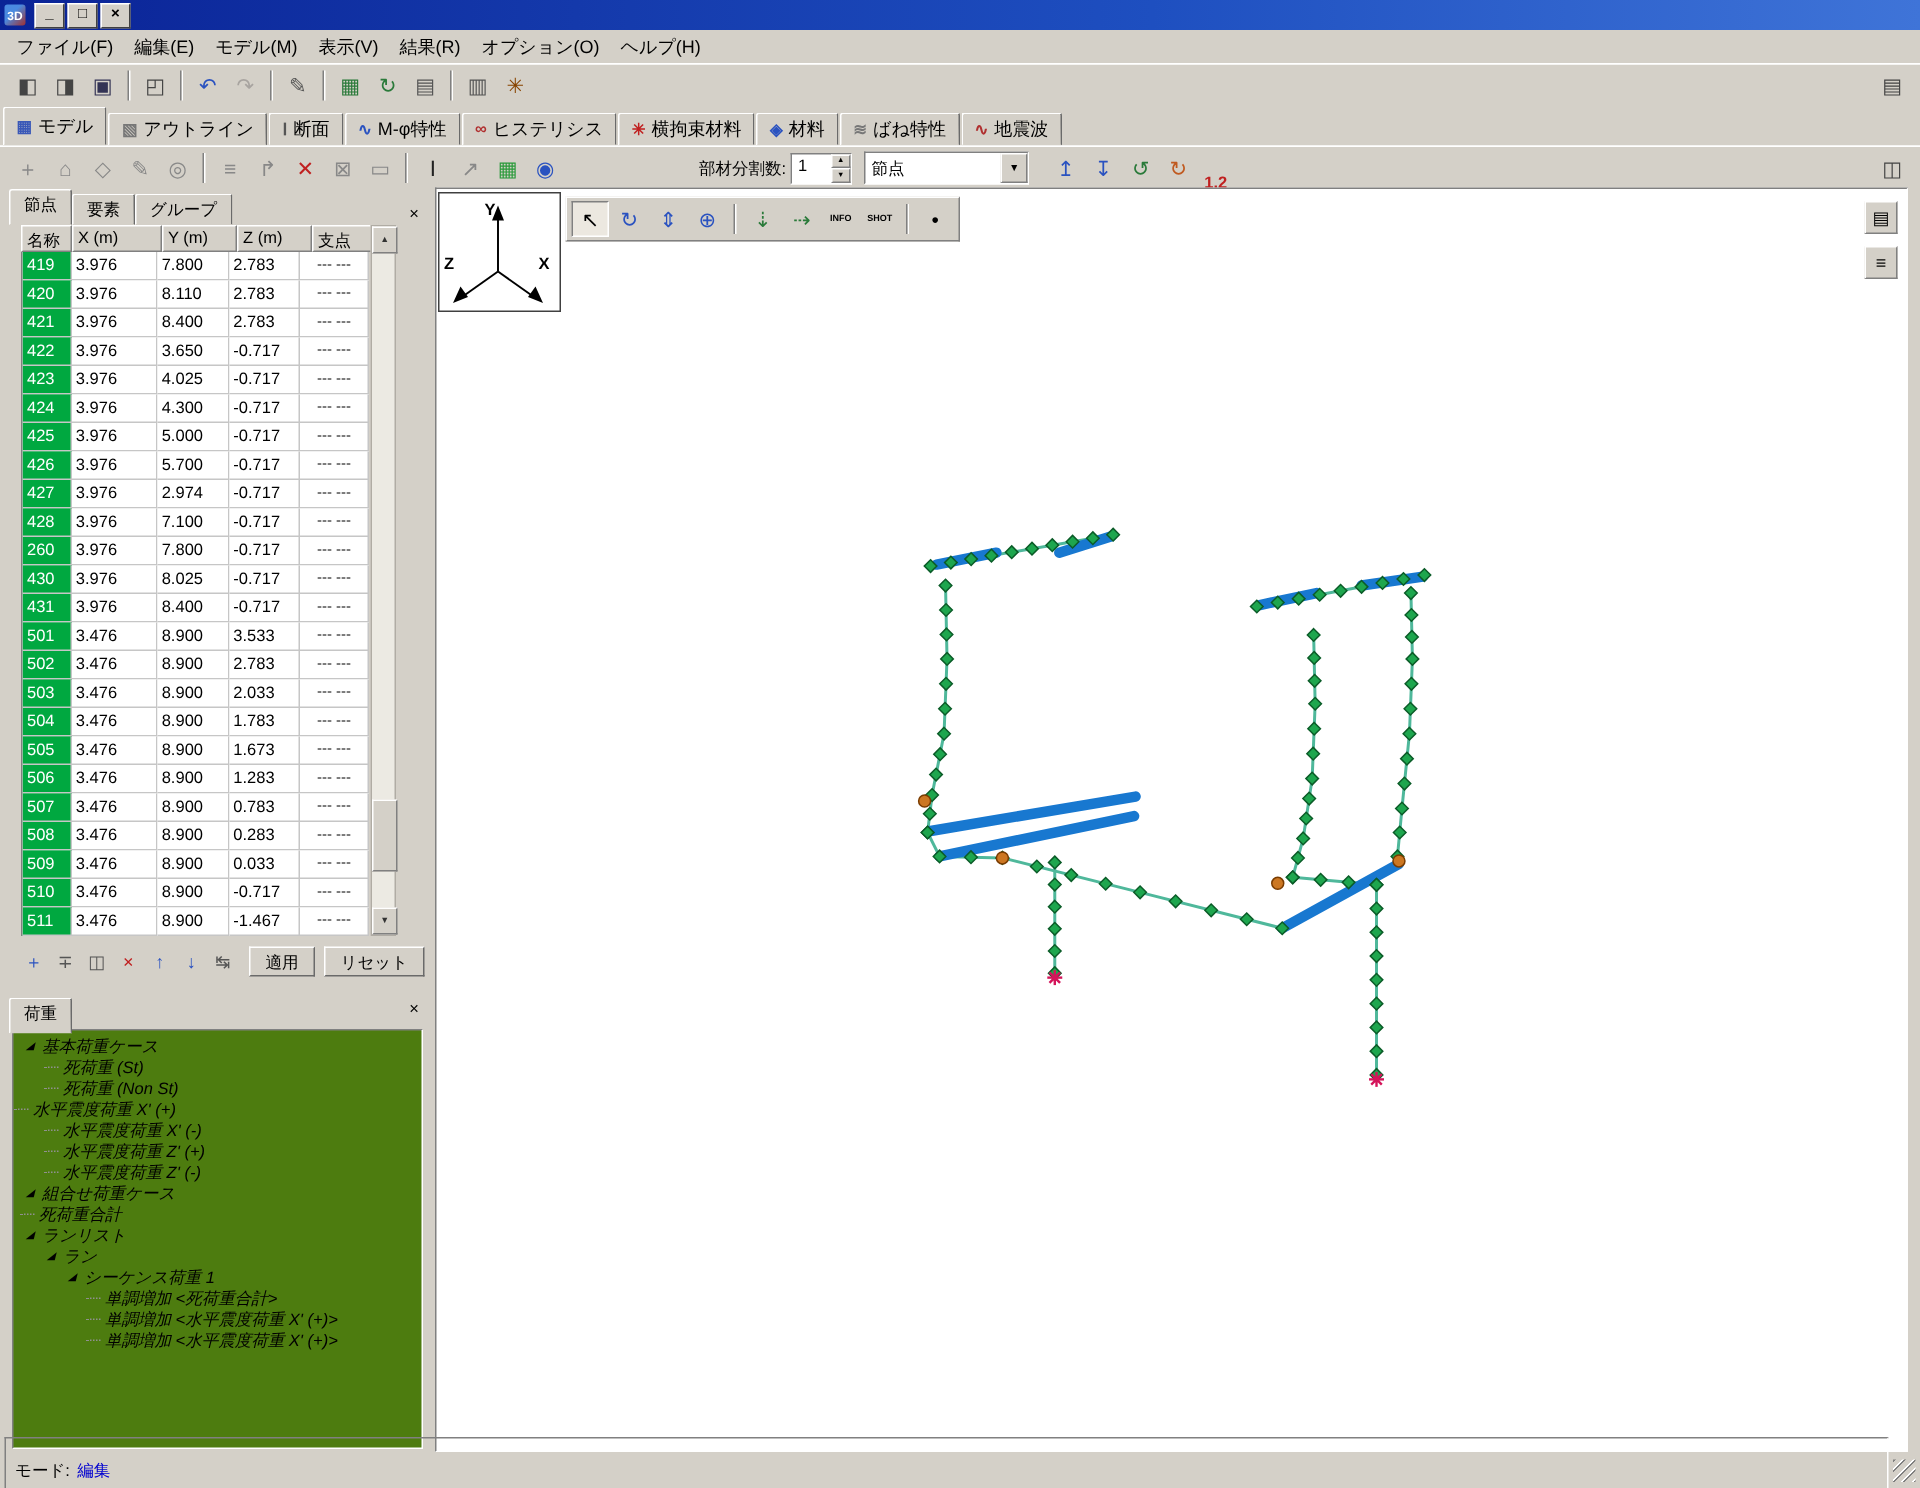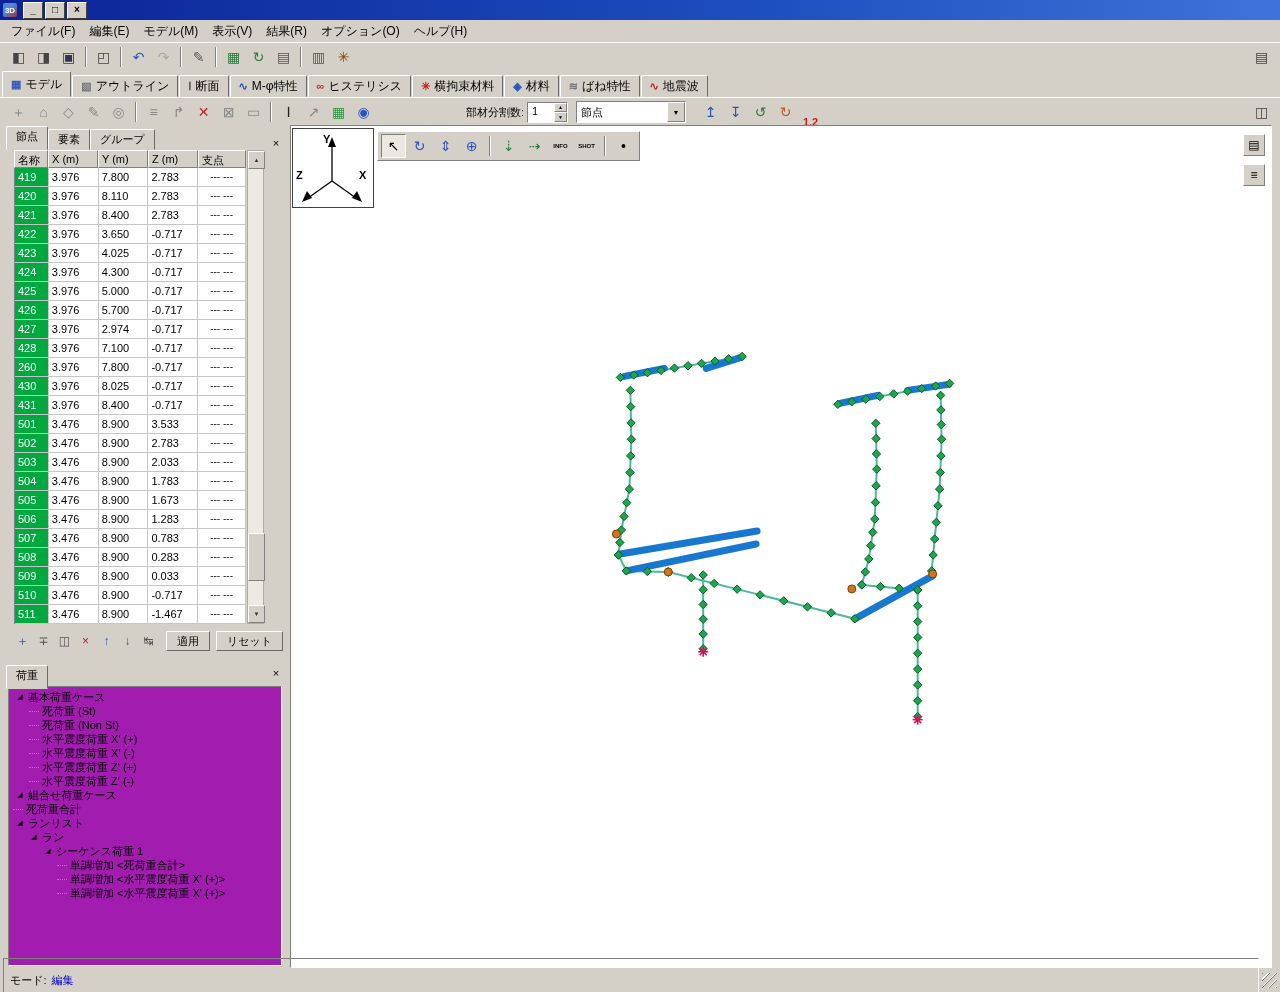--- a/index.html
+++ b/index.html
@@ -40,36 +40,36 @@
   
   .main{position:absolute;left:0;top:125px;right:0;bottom:24px;}
   .leftpanel{position:absolute;left:2px;top:0;width:286px;bottom:0;}
   .subtabs{position:absolute;top:4px;left:4px;right:4px;height:21px;display:flex;align-items:flex-end;}
   .subtab{height:17px;padding:2px 9px 0;font-size:11px;background:#d4d0c8;border:1px solid;border-color:#fff #6a6a6a #d4d0c8 #fff;border-radius:2px 2px 0 0;}
   .subtab.active{height:20px;z-index:2;}
   .closebox{margin-left:auto;width:16px;height:15px;font-size:11px;display:flex;align-items:center;justify-content:center;}
   .grid{position:absolute;left:12px;top:25px;width:250px;height:474px;}
   .ghead{display:flex;height:18px;}
   .hc{box-sizing:border-box;border:1px solid;border-color:#fff #808080 #808080 #fff;background:#d4d0c8;font-size:11px;padding:2px 0 0 3px;overflow:hidden;white-space:nowrap;}
-  .c0{width:34px;} .c1{width:50px;} .c2{width:50px;} .c3{width:50px;} .c4{width:48px;}
+  .c0{width:34px;} .c1{width:60px;} .c2{width:50px;} .c3{width:50px;} .c4{width:48px;}
   .gbody{position:absolute;top:18px;left:0;width:232px;height:456px;background:#fff;border-left:1px solid #808080;box-sizing:border-box;overflow:hidden;}
   .grow{display:flex;height:19px;}
   .gc{box-sizing:border-box;border-right:1px solid #c6c6c6;border-bottom:1px solid #c6c6c6;font-size:11px;padding:3px 0 0 3px;background:#fff;overflow:hidden;white-space:nowrap;}
   .gc.namec{background:#00a840;color:#fff;}
   .gc.c4{text-align:center;font-size:10px;color:#222;padding-left:0;}
   .vscroll{position:absolute;right:0;top:0;width:17px;height:474px;background:#eceae3;border:1px solid #b0aca4;box-sizing:border-box;}
   .sbtn{position:absolute;left:0;width:15px;height:16px;background:#d4d0c8;border:1px solid;border-color:#fff #808080 #808080 #fff;font-size:6px;display:flex;align-items:center;justify-content:center;color:#333;}
   .sbtn.up{top:0;} .sbtn.down{bottom:0;}
   .sthumb{position:absolute;left:0;top:382px;width:15px;height:46px;background:#d4d0c8;border:1px solid;border-color:#fff #808080 #808080 #fff;}
   .gbuttons{position:absolute;left:10px;top:505px;width:264px;height:22px;display:flex;align-items:center;gap:1px;}
   .tb.small{width:19px;height:18px;font-size:12px;}
   .pushbtn{height:20px;padding:1px 10px 0;background:#d4d0c8;border:1px solid;border-color:#fff #6a6a6a #6a6a6a #fff;font-size:11px;margin-left:5px;white-space:nowrap;}
   .loadpanel{position:absolute;left:4px;right:4px;top:540px;bottom:2px;}
   .loadtabs{height:21px;display:flex;align-items:flex-start;}
-  .tree{position:absolute;top:21px;left:2px;right:2px;bottom:0;background:#a21caf;border:1px solid;border-color:#808080 #fff #fff #808080;overflow:hidden;padding-top:3px;}
+  .tree{position:absolute;top:21px;left:2px;right:2px;bottom:0;background:#4d7c0f;border:1px solid;border-color:#808080 #fff #fff #808080;overflow:hidden;padding-top:3px;font-style:italic;}
   .treerow{height:14px;display:flex;align-items:center;font-size:11px;gap:3px;white-space:nowrap;}
   .texp{font-size:7px;width:10px;text-align:center;flex:0 0 auto;}
   .tconn{width:10px;height:0;border-top:1px dotted #909090;flex:0 0 auto;}
   
   .viewport{position:absolute;left:290px;top:0;width:982px;bottom:0;background:#fff;border:1px solid;border-color:#808080 #fff #fff #808080;box-sizing:border-box;}
   #modelsvg{position:absolute;left:0;top:0;width:100%;height:100%;}
   .axisbox{position:absolute;left:1px;top:2px;width:80px;height:78px;background:#fff;border:1px solid #404040;}
   .floatbar{position:absolute;left:86px;top:5px;height:26px;display:flex;align-items:center;background:#d4d0c8;border:1px solid;border-color:#fff #808080 #808080 #fff;padding:1px 3px;gap:1px;}
   .viewicons{position:absolute;right:6px;top:8px;display:flex;flex-direction:column;gap:8px;}
   .viewicons .tb{width:20px;height:20px;background:#d4d0c8;border:1px solid;border-color:#fff #808080 #808080 #fff;font-size:12px;}
@@ -426,21 +426,21 @@
               <span class="tlabel">基本荷重ケース</span>
             </div>
             <div class="treerow" style="padding-left: 20px;">
               <span class="tconn"></span>
               <span class="tlabel">死荷重 (St)</span>
             </div>
             <div class="treerow" style="padding-left: 20px;">
               <span class="tconn"></span>
               <span class="tlabel">死荷重 (Non St)</span>
             </div>
-            <div class="treerow" style="padding-left: 20px;">
+            <div class="treerow" style="">
               <span class="tconn"></span>
               <span class="tlabel">水平震度荷重 X' (+)</span>
             </div>
             <div class="treerow" style="padding-left: 20px;">
               <span class="tconn"></span>
               <span class="tlabel">水平震度荷重 X' (-)</span>
             </div>
             <div class="treerow" style="padding-left: 20px;">
               <span class="tconn"></span>
               <span class="tlabel">水平震度荷重 Z' (+)</span>

